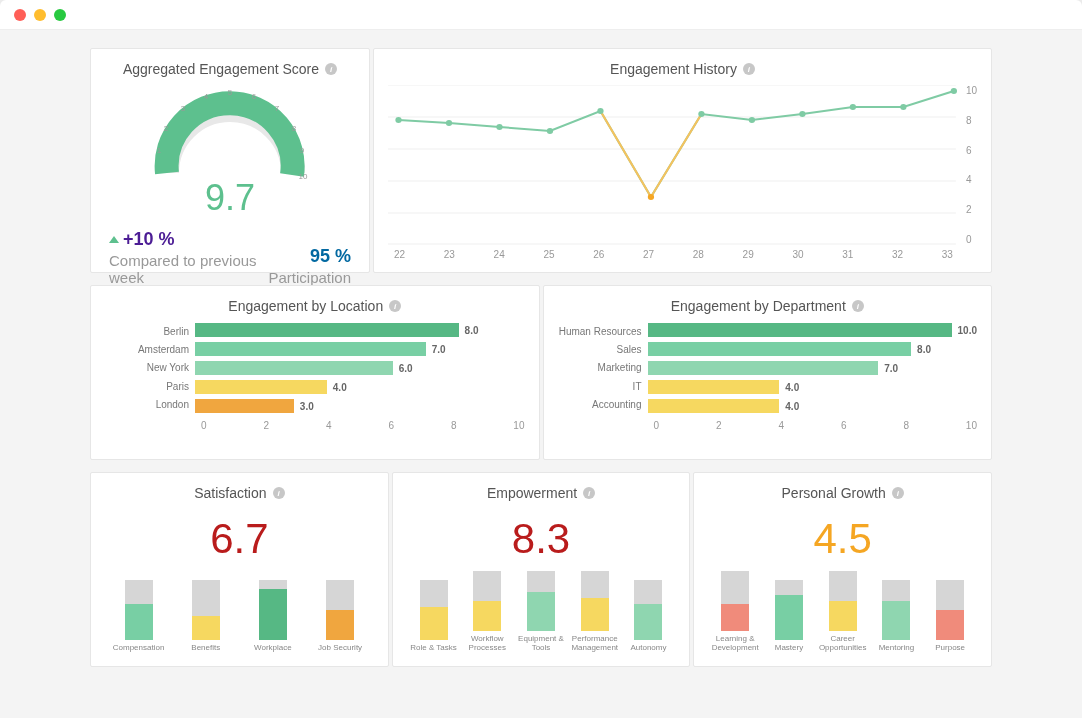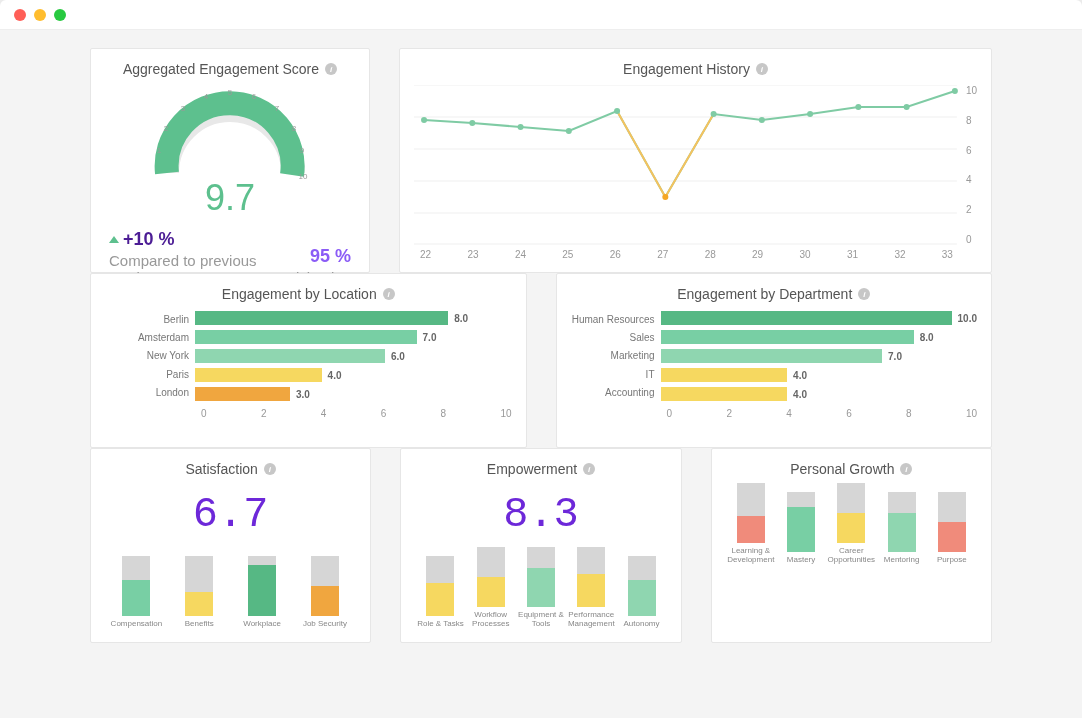--- a/index.html
+++ b/index.html
@@ -4,53 +4,53 @@
 <style>
 * { box-sizing: border-box; margin: 0; padding: 0; }
 body { font-family: -apple-system, "Segoe UI", "Helvetica Neue", Arial, sans-serif; background: #f0f0f0; width: 1082px; height: 718px; overflow: hidden; }
 .window { width: 1082px; height: 718px; background: #ffffff; border-radius: 6px; box-shadow: 0 4px 20px rgba(0,0,0,0.1); display: flex; flex-direction: column; }
 .titlebar { height: 30px; display: flex; align-items: center; padding: 0 14px; gap: 8px; border-bottom: 1px solid #eee; }
 .dot { width: 12px; height: 12px; border-radius: 50%; }
 .dot.red { background: #ff5f57; }
 .dot.yellow { background: #ffbd2e; }
 .dot.green { background: #28c940; }
 .canvas { flex: 1; background: #f4f4f4; padding: 18px 90px; overflow: auto; }
-.row { display: flex; gap: 29px; }
+.row { display: flex; gap: 3px; margin-bottom: 12px; }
 .card { background: #ffffff; border: 1px solid #e6e6e6; border-radius: 2px; padding: 12px 14px; display: flex; flex-direction: column; }
 .card-title-row { display: flex; justify-content: center; align-items: center; gap: 6px; margin-bottom: 8px; }
 .card-title { font-size: 14px; color: #555; font-weight: 400; }
 .info-icon { width: 12px; height: 12px; border-radius: 50%; background: #c7c7c7; color: #fff; font-size: 8px; font-weight: bold; display: inline-flex; align-items: center; justify-content: center; font-style: italic; }
 
 .card-gauge { width: 280px; height: 225px; }
 .card-history { flex: 1; height: 225px; }
 
 .gauge-wrap { position: relative; width: 100%; display: flex; justify-content: center; }
 .gauge-score { text-align: center; font-size: 36px; font-weight: 400; color: #5dc08e; margin-top: -18px; }
 .gauge-footer { display: flex; justify-content: space-between; align-items: flex-end; margin-top: 10px; padding: 0 4px; }
 .delta { font-size: 18px; font-weight: 700; color: #4c1d95; display: flex; align-items: center; gap: 4px; }
 .delta-caption { font-size: 15px; color: #999; margin-top: 2px; }
-.participation { font-size: 18px; font-weight: 600; color: #8b5cf6; text-align: right; }
+.participation { font-size: 18px; font-weight: 600; color: #0369a1; text-align: right; }
 .up-tri { width:0; height:0; border-left:5px solid transparent; border-right:5px solid transparent; border-bottom:7px solid #5dc08e; display:inline-block; }
 
 .linechart { position: relative; width: 100%; height: 160px; }
 .y-axis-labels { position: absolute; right: 0; top: 0; height: 100%; display: flex; flex-direction: column; justify-content: space-between; font-size: 10px; color: #999; }
 .x-axis-labels { display: flex; justify-content: space-between; font-size: 10px; color: #999; padding: 4px 24px 0 6px; }
 
 .card-hbar { flex: 1; height: 175px; }
 .hbar-area { display: flex; }
 .hbar-labels { display: flex; flex-direction: column; justify-content: space-around; text-align: right; font-size: 10px; color: #777; padding-right: 6px; width: 90px; }
 .hbar-bars { flex: 1; display: flex; flex-direction: column; justify-content: space-around; gap: 3px; }
 .hbar-row { display: flex; align-items: center; height: 16px; }
 .hbar-bar { height: 14px; }
 .hbar-val { font-size: 10px; color: #666; margin-left: 6px; font-weight: 600; }
 .hbar-xaxis { display: flex; justify-content: space-between; font-size: 10px; color: #999; margin: 6px 0 0 96px; }
 
 .card-metric { flex: 1; height: 195px; }
 .metric-score { font-size: 42px; font-weight: 300; text-align: center; margin: 6px 0 10px; }
-.metric-score.green { color: #6d28d9; font-family: Liberation Mono, monospace; }
+.metric-score.green { color: #b91c1c; }
 .metric-score.orange { color: #f5a623; }
 .vbars { display: flex; justify-content: space-around; align-items: flex-end; height: 80px; }
 .vbar-col { display: flex; flex-direction: column; align-items: center; flex: 1; }
 .vbar-stack { width: 28px; height: 60px; display: flex; flex-direction: column-reverse; }
 .vbar-fill { width: 100%; }
 .vbar-rest { width: 100%; background: #d6d6d6; }
 .vbar-label { font-size: 8px; color: #888; text-align: center; margin-top: 4px; line-height: 1.1; max-width: 56px; }
 </style>
 </head>
 <body>
@@ -337,20 +337,21 @@
               <div class="vbar-label">Autonomy</div>
             </div>
           </div>
       </div>
 
       <div class="card card-metric">
         <div class="card-title-row">
           <span class="card-title">Personal Growth</span>
           <span class="info-icon">i</span>
         </div>
+        <div class="metric-score orange">4.5</div>
         <div class="vbars" id="grw-bars">
             <div class="vbar-col">
               <div class="vbar-stack">
                 <div class="vbar-fill" style="background: rgb(240, 139, 123); height: 45%;"></div>
                 <div class="vbar-rest" style="height: 55%;"></div>
               </div>
               <div class="vbar-label">Learning &amp; Development</div>
             </div>
             <div class="vbar-col">
               <div class="vbar-stack">

